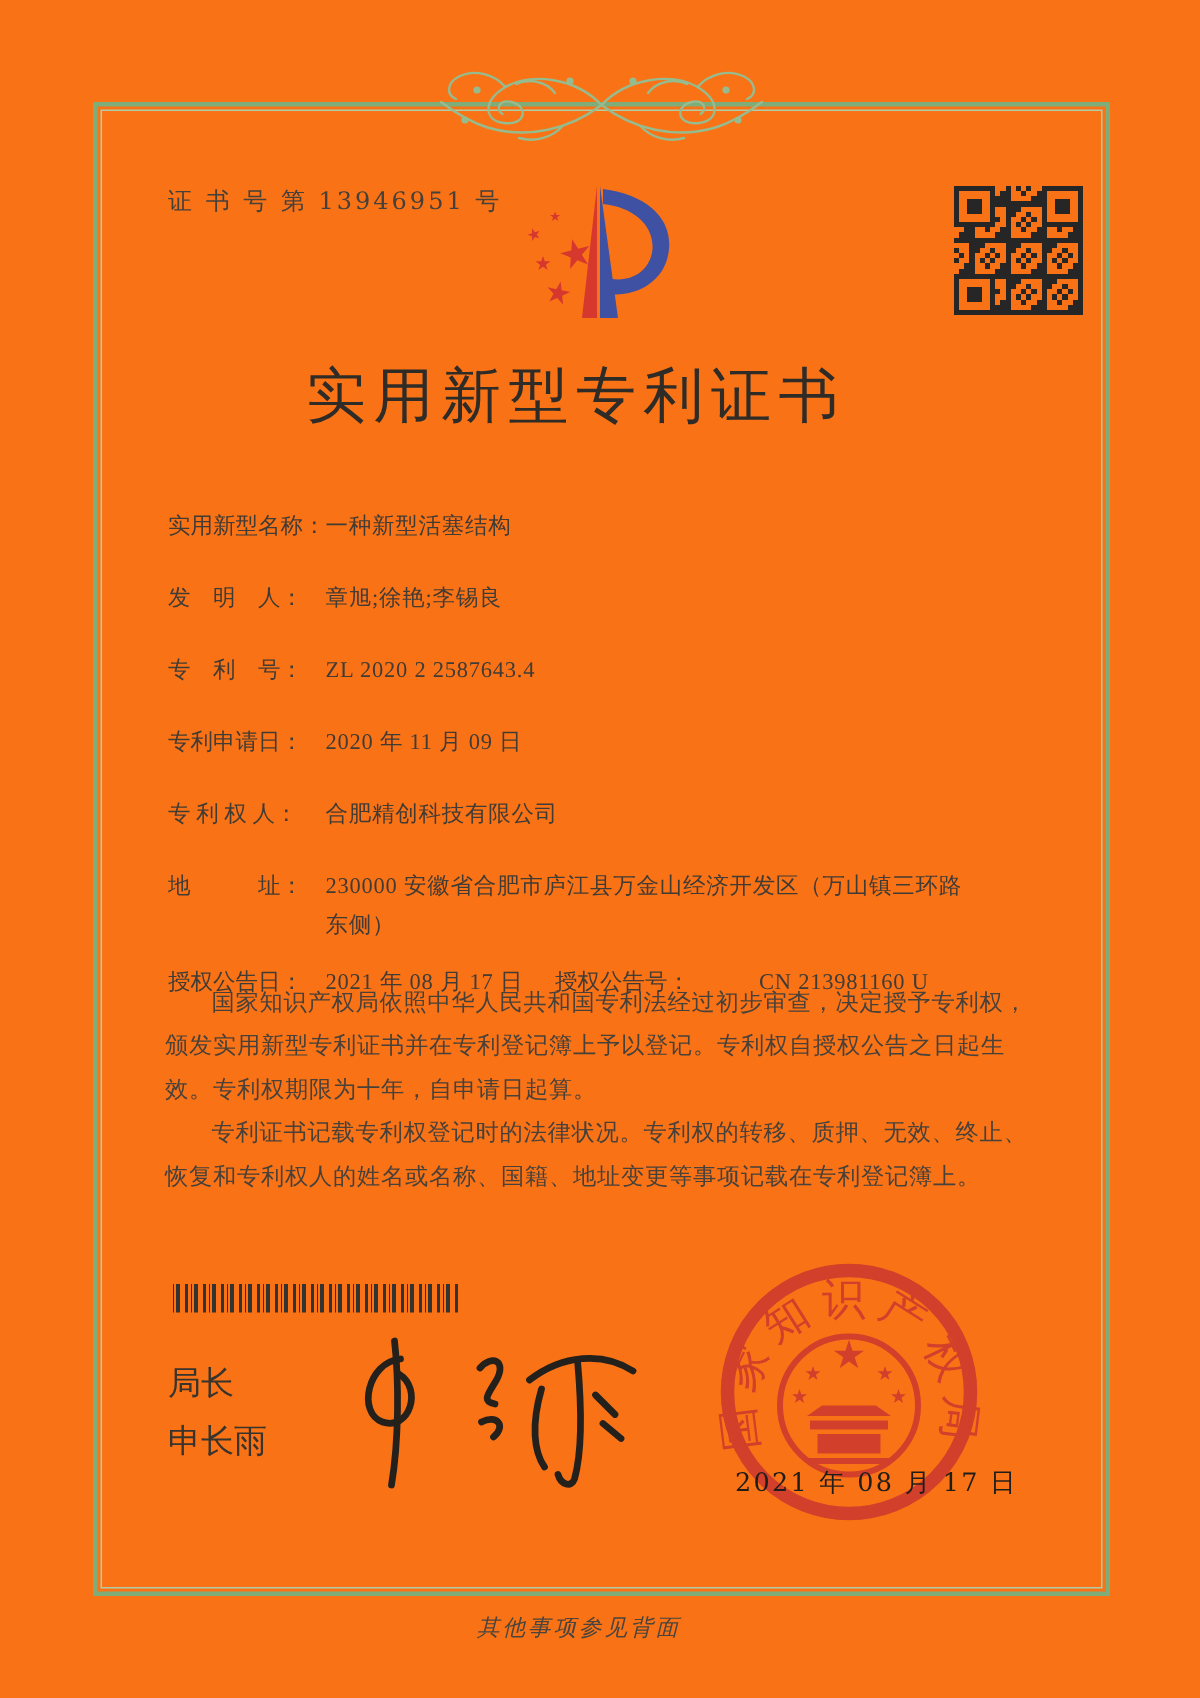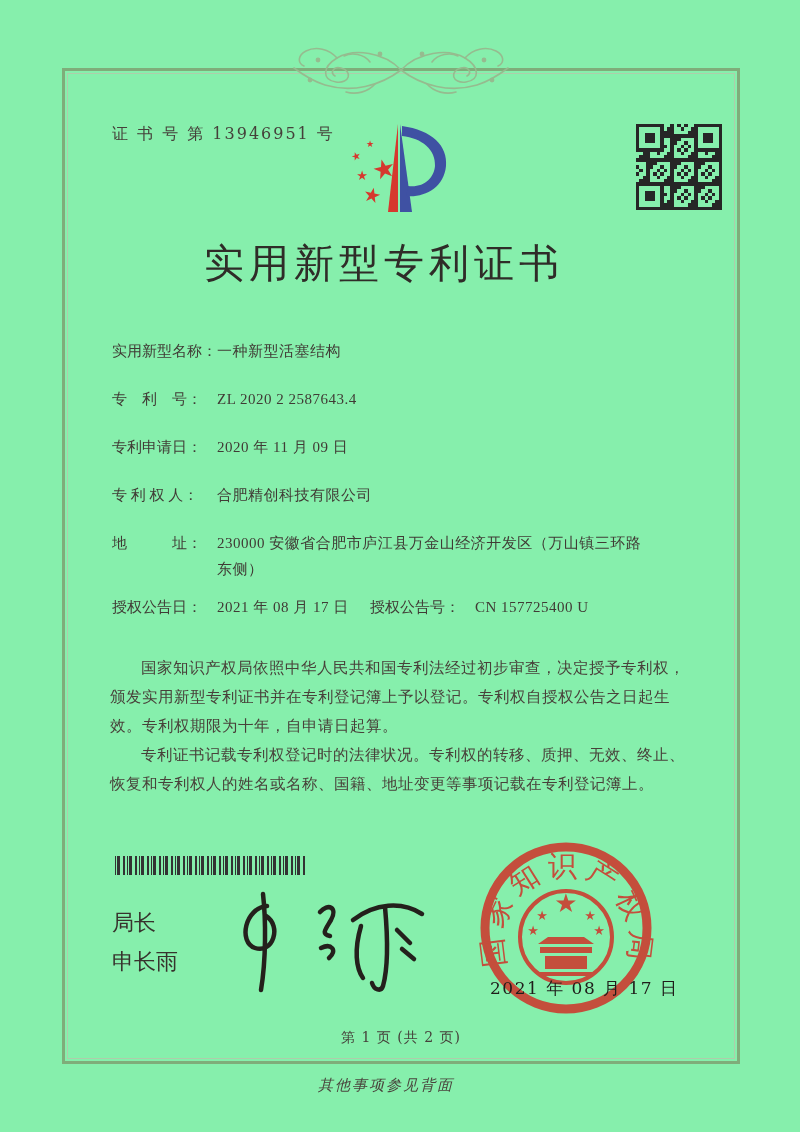--- a/index.html
+++ b/index.html
@@ -1,18 +1,18 @@
 <!DOCTYPE html>
 <html><head>
 <meta charset="utf-8">
 <style>
   html,body{margin:0;padding:0;}
   .page{
     position:relative; width:800px; height:1132px;
-    background:#86efac; overflow:hidden;
+    background:#f97316; overflow:hidden;
     font-family:"DejaVu Serif","Liberation Serif",serif;
     color:#3f3a34;
   }
   .frame{
     position:absolute; left:62px; top:68px; width:672px; height:990px;
     border:3px solid #7fad7a;
   }
   .frame::before{
     content:""; position:absolute; inset:2px;
     border:1px solid #aecdaa;
@@ -32,21 +32,21 @@
   .fields{
     position:absolute; left:112px; top:338px; width:590px;
     font-size:15px; color:#403b35;
   }
   .frow{ display:flex; line-height:27px; margin-bottom:21px;font-family:Liberation Serif, serif; }
   .frow.addr{ line-height:26px; margin-bottom:12px; }
   .flabel{ display:inline-block; min-width:105px; white-space:nowrap; flex:0 0 auto; }
   .fvalue{ letter-spacing:.5px; }
   .addr .fvalue{ width:432px; }
   .pair1{ width:258px; display:flex; flex:0 0 auto; }
-  .pair2{ display:flex; }
+  .pair2{ display:flex;gap:31px; }
   .paras{
     position:absolute; left:110px; top:654px; width:588px;
     font-size:15.5px; line-height:29px; color:#48413a; letter-spacing:.5px;
   }
   .paras p{ margin:0; text-indent:2em; }
   .barcode{ position:absolute; left:115px; top:856px; }
   .signer{
     position:absolute; left:112px; top:903px;
     font-size:22px; color:#37332d; line-height:39px;
   }
@@ -350,20 +350,24 @@
     </svg>
 
   <div class="title">实用新型专利证书</div>
 
   <div class="fields">
     <div class="frow">
       <span class="flabel">实用新型名称：</span>
       <span class="fvalue">一种新型活塞结构</span>
     </div>
     <div class="frow">
+      <span class="flabel">发　明　人：</span>
+      <span class="fvalue">章旭;徐艳;李锡良</span>
+    </div>
+    <div class="frow">
       <span class="flabel">专　利　号：</span>
       <span class="fvalue">ZL 2020 2 2587643.4</span>
     </div>
     <div class="frow">
       <span class="flabel">专利申请日：</span>
       <span class="fvalue">2020 年 11 月 09 日</span>
     </div>
     <div class="frow">
       <span class="flabel">专 利 权 人：</span>
       <span class="fvalue">合肥精创科技有限公司</span>
@@ -372,21 +376,21 @@
       <span class="flabel">地　　　址：</span>
       <span class="fvalue">230000 安徽省合肥市庐江县万金山经济开发区（万山镇三环路东侧）</span>
     </div>
     <div class="frow">
       <span class="pair1">
         <span class="flabel">授权公告日：</span>
         <span class="fvalue">2021 年 08 月 17 日</span>
       </span>
       <span class="pair2">
         <span class="flabel">授权公告号：</span>
-        <span class="fvalue">CN 157725400 U</span>
+        <span class="fvalue">CN 213981160 U</span>
       </span>
     </div>
   </div>
 
   <div class="paras">
     <p>国家知识产权局依照中华人民共和国专利法经过初步审查，决定授予专利权，颁发实用新型专利证书并在专利登记簿上予以登记。专利权自授权公告之日起生效。专利权期限为十年，自申请日起算。</p>
     <p>专利证书记载专利权登记时的法律状况。专利权的转移、质押、无效、终止、恢复和专利权人的姓名或名称、国籍、地址变更等事项记载在专利登记簿上。</p>
   </div>
 
   <svg class="barcode" id="barcode" width="196" height="19" viewBox="0 0 196 19" shape-rendering="crispEdges">
@@ -478,17 +482,16 @@
       </g>
       <path d="M60,104 L116,104 L106,97 L70,97 Z"></path>
       <rect x="62" y="107" width="52" height="6"></rect>
       <rect x="67" y="116" width="42" height="13"></rect>
       <rect x="60" y="132" width="56" height="4"></rect>
     </g>
   </svg>
 
   <div class="seal-date">2021 年 08 月 17 日</div>
 
-  <div class="page-footer">第 1 页 (共 2 页)</div>
 
   <div class="back-note">其他事项参见背面</div>
 
 </div>
 
 </body></html>

